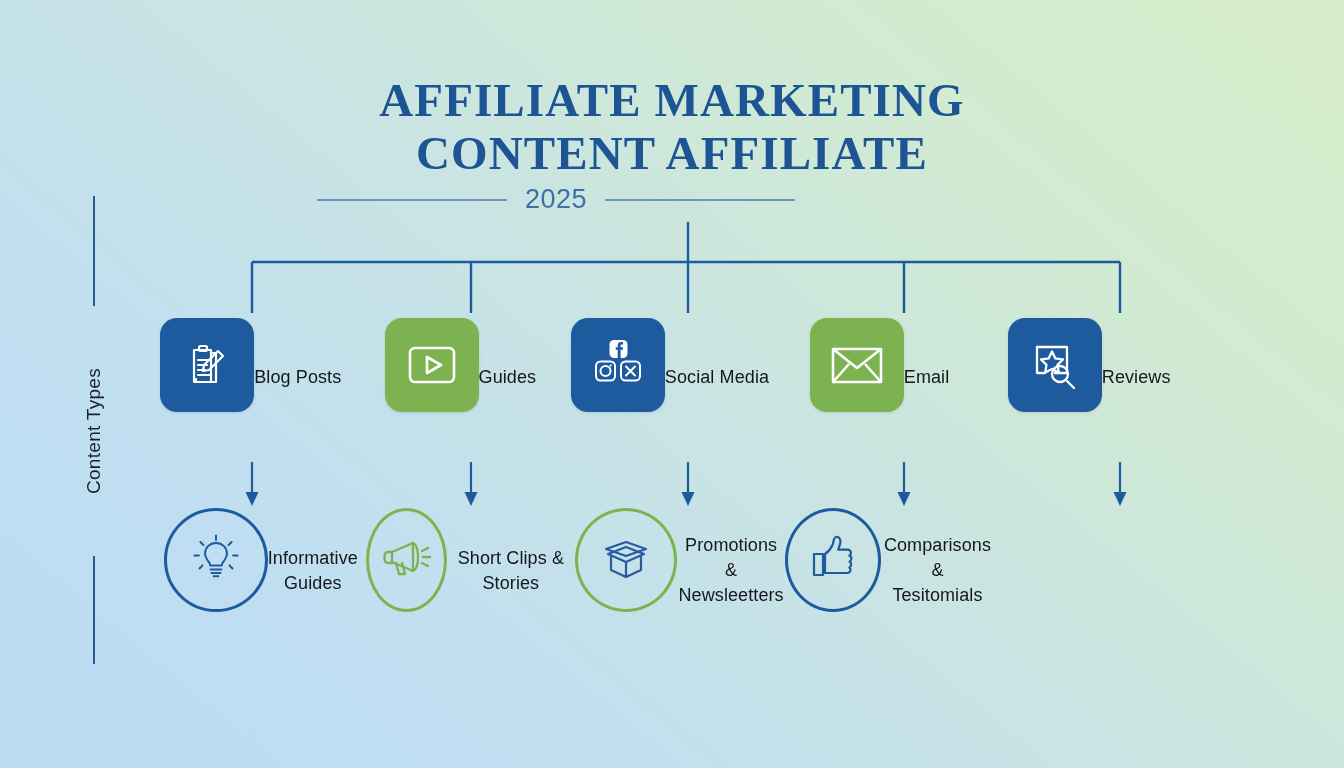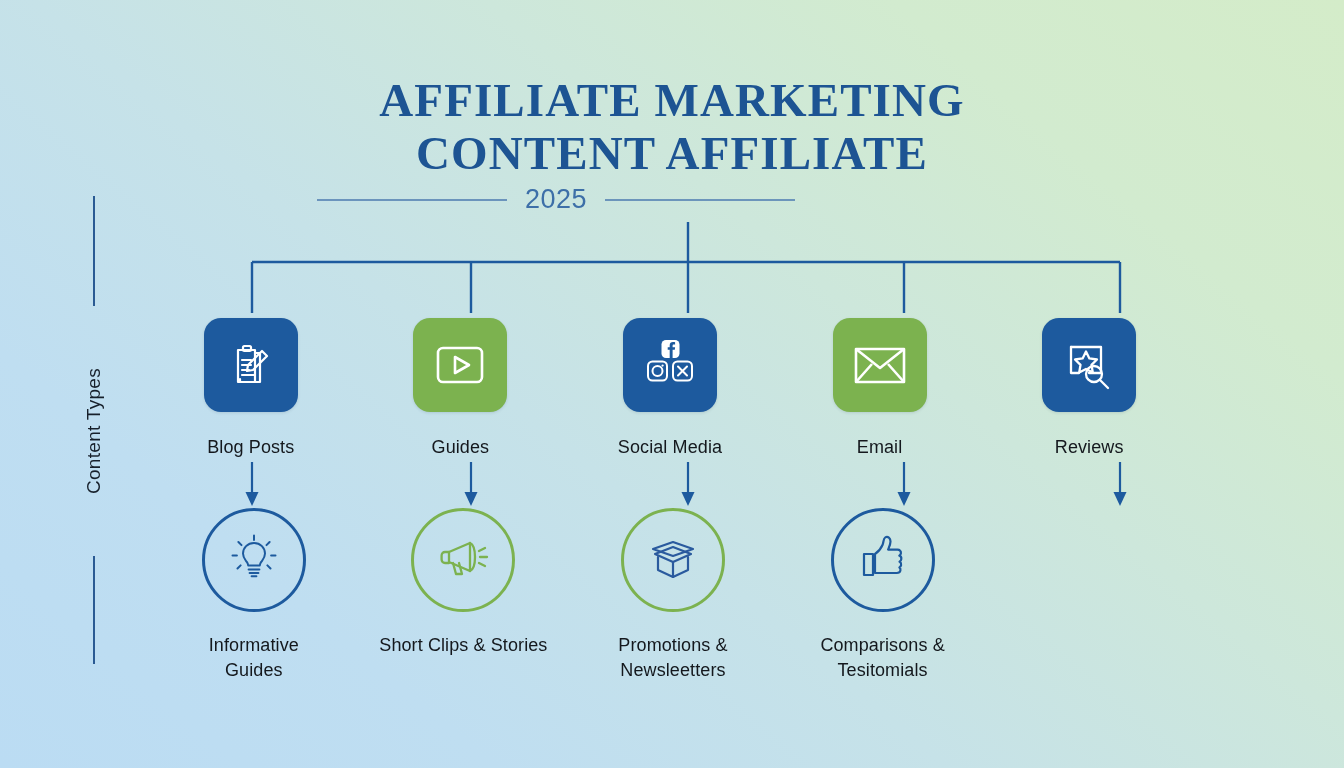--- a/index.html
+++ b/index.html
@@ -106,22 +106,23 @@
   .columns {
     position: absolute;
     left: 146px;
     top: 318px;
     width: 1048px;
     display: flex;
   }
   .col {
     width: 209.6px;
     display: flex;
-    flex-direction: column;
-    align-items: center;
+    flex-direction: row;
+    align-items: center;
+    justify-content: center;
   }
   .tile {
     width: 94px;
     height: 94px;
     border-radius: 17px;
     display: flex;
     align-items: center;
     justify-content: center;
     box-shadow: 0 1px 3px rgba(20,50,80,.13);
   }
@@ -134,21 +135,21 @@
     font-size: 18px;
     color: #14181d;
     text-align: center;
     line-height: 23px;
     letter-spacing: .1px;
   }
 
   
   .row2 {
     position: absolute;
-    left: 149px;
+    left: 156px;
     top: 508px;
     width: 1048px;
     display: flex;
   }
   .circle {
     width: 98px;
     height: 98px;
     border-radius: 50%;
     border: 3px solid #1d5a9e;
     display: flex;

